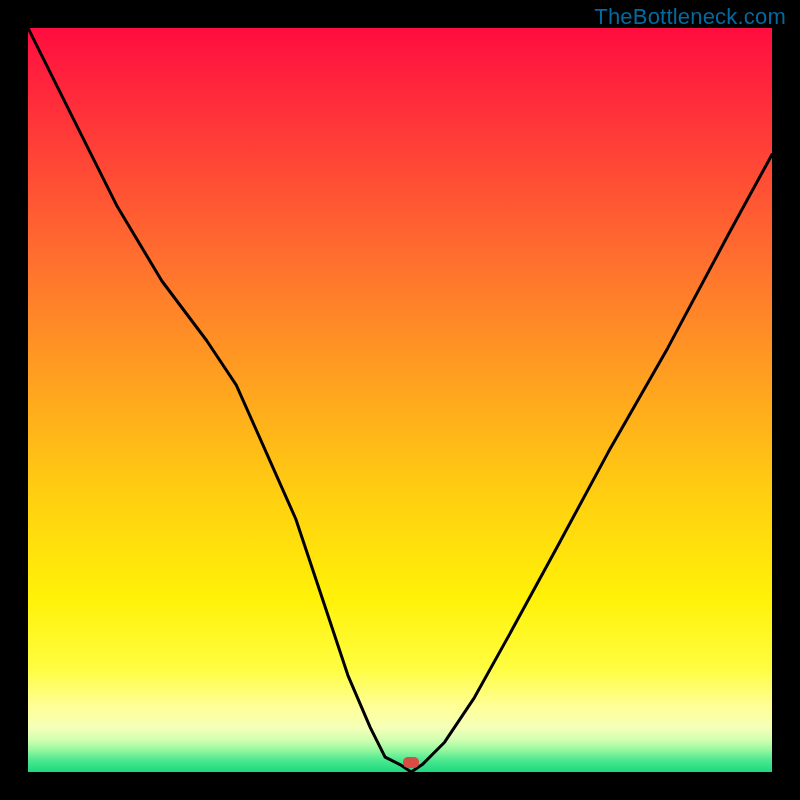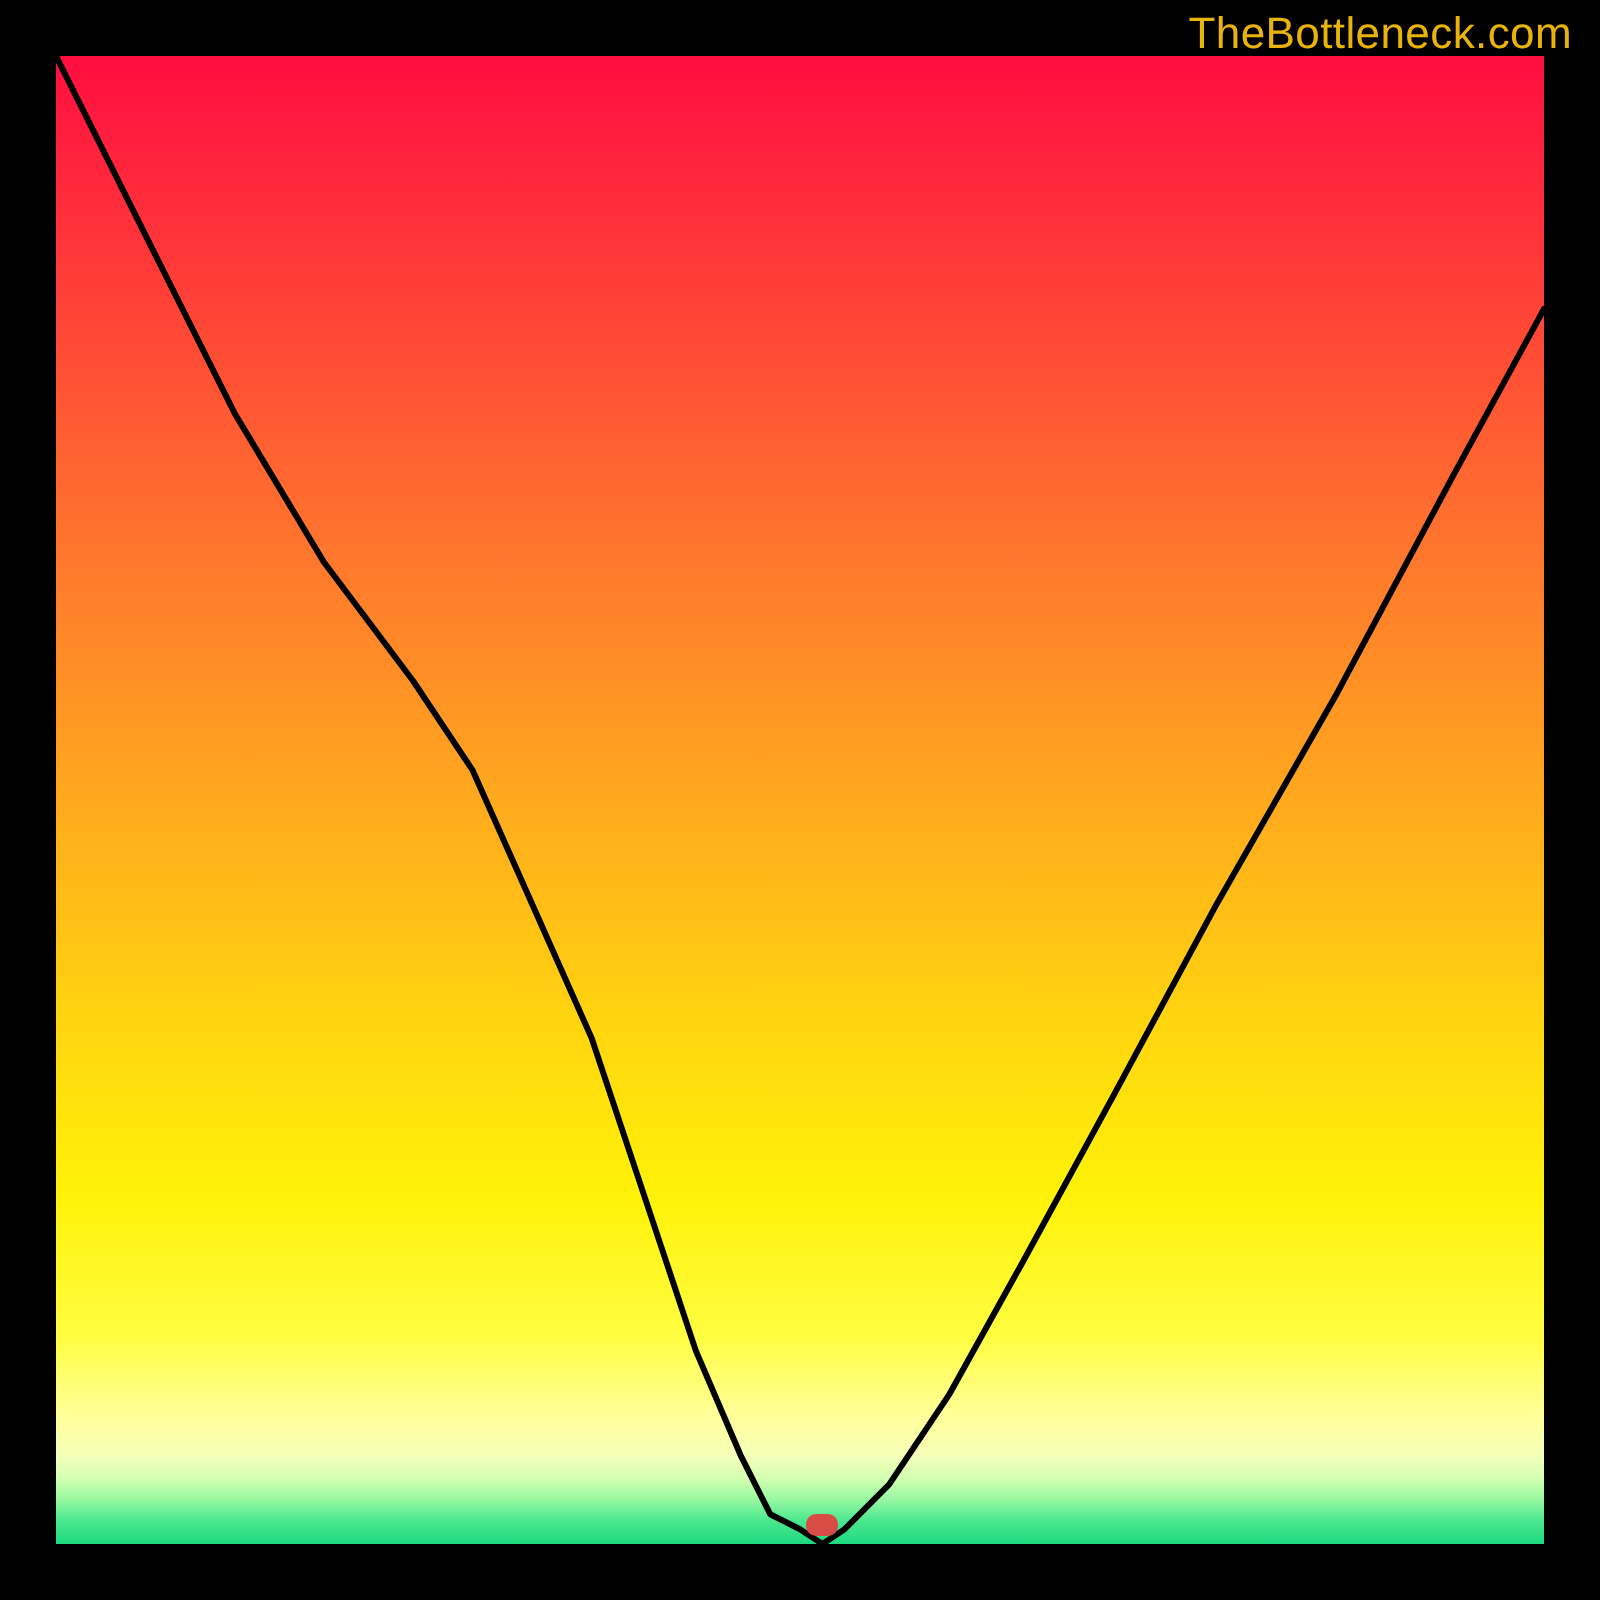--- a/index.html
+++ b/index.html
@@ -14,21 +14,21 @@
   .frame {
     position: relative;
     width: 800px;
     height: 800px;
     background: #000;
   }
   .watermark {
     position: absolute;
     top: 4px;
     right: 14px;
-    color: #eab308;
+    color: #0369a1;
     font-size: 22px;
     font-weight: 500;
     letter-spacing: 0.2px;
     z-index: 5;
   }
   .plot {
     position: absolute;
     left: 28px;
     top: 28px;
     width: 744px;

